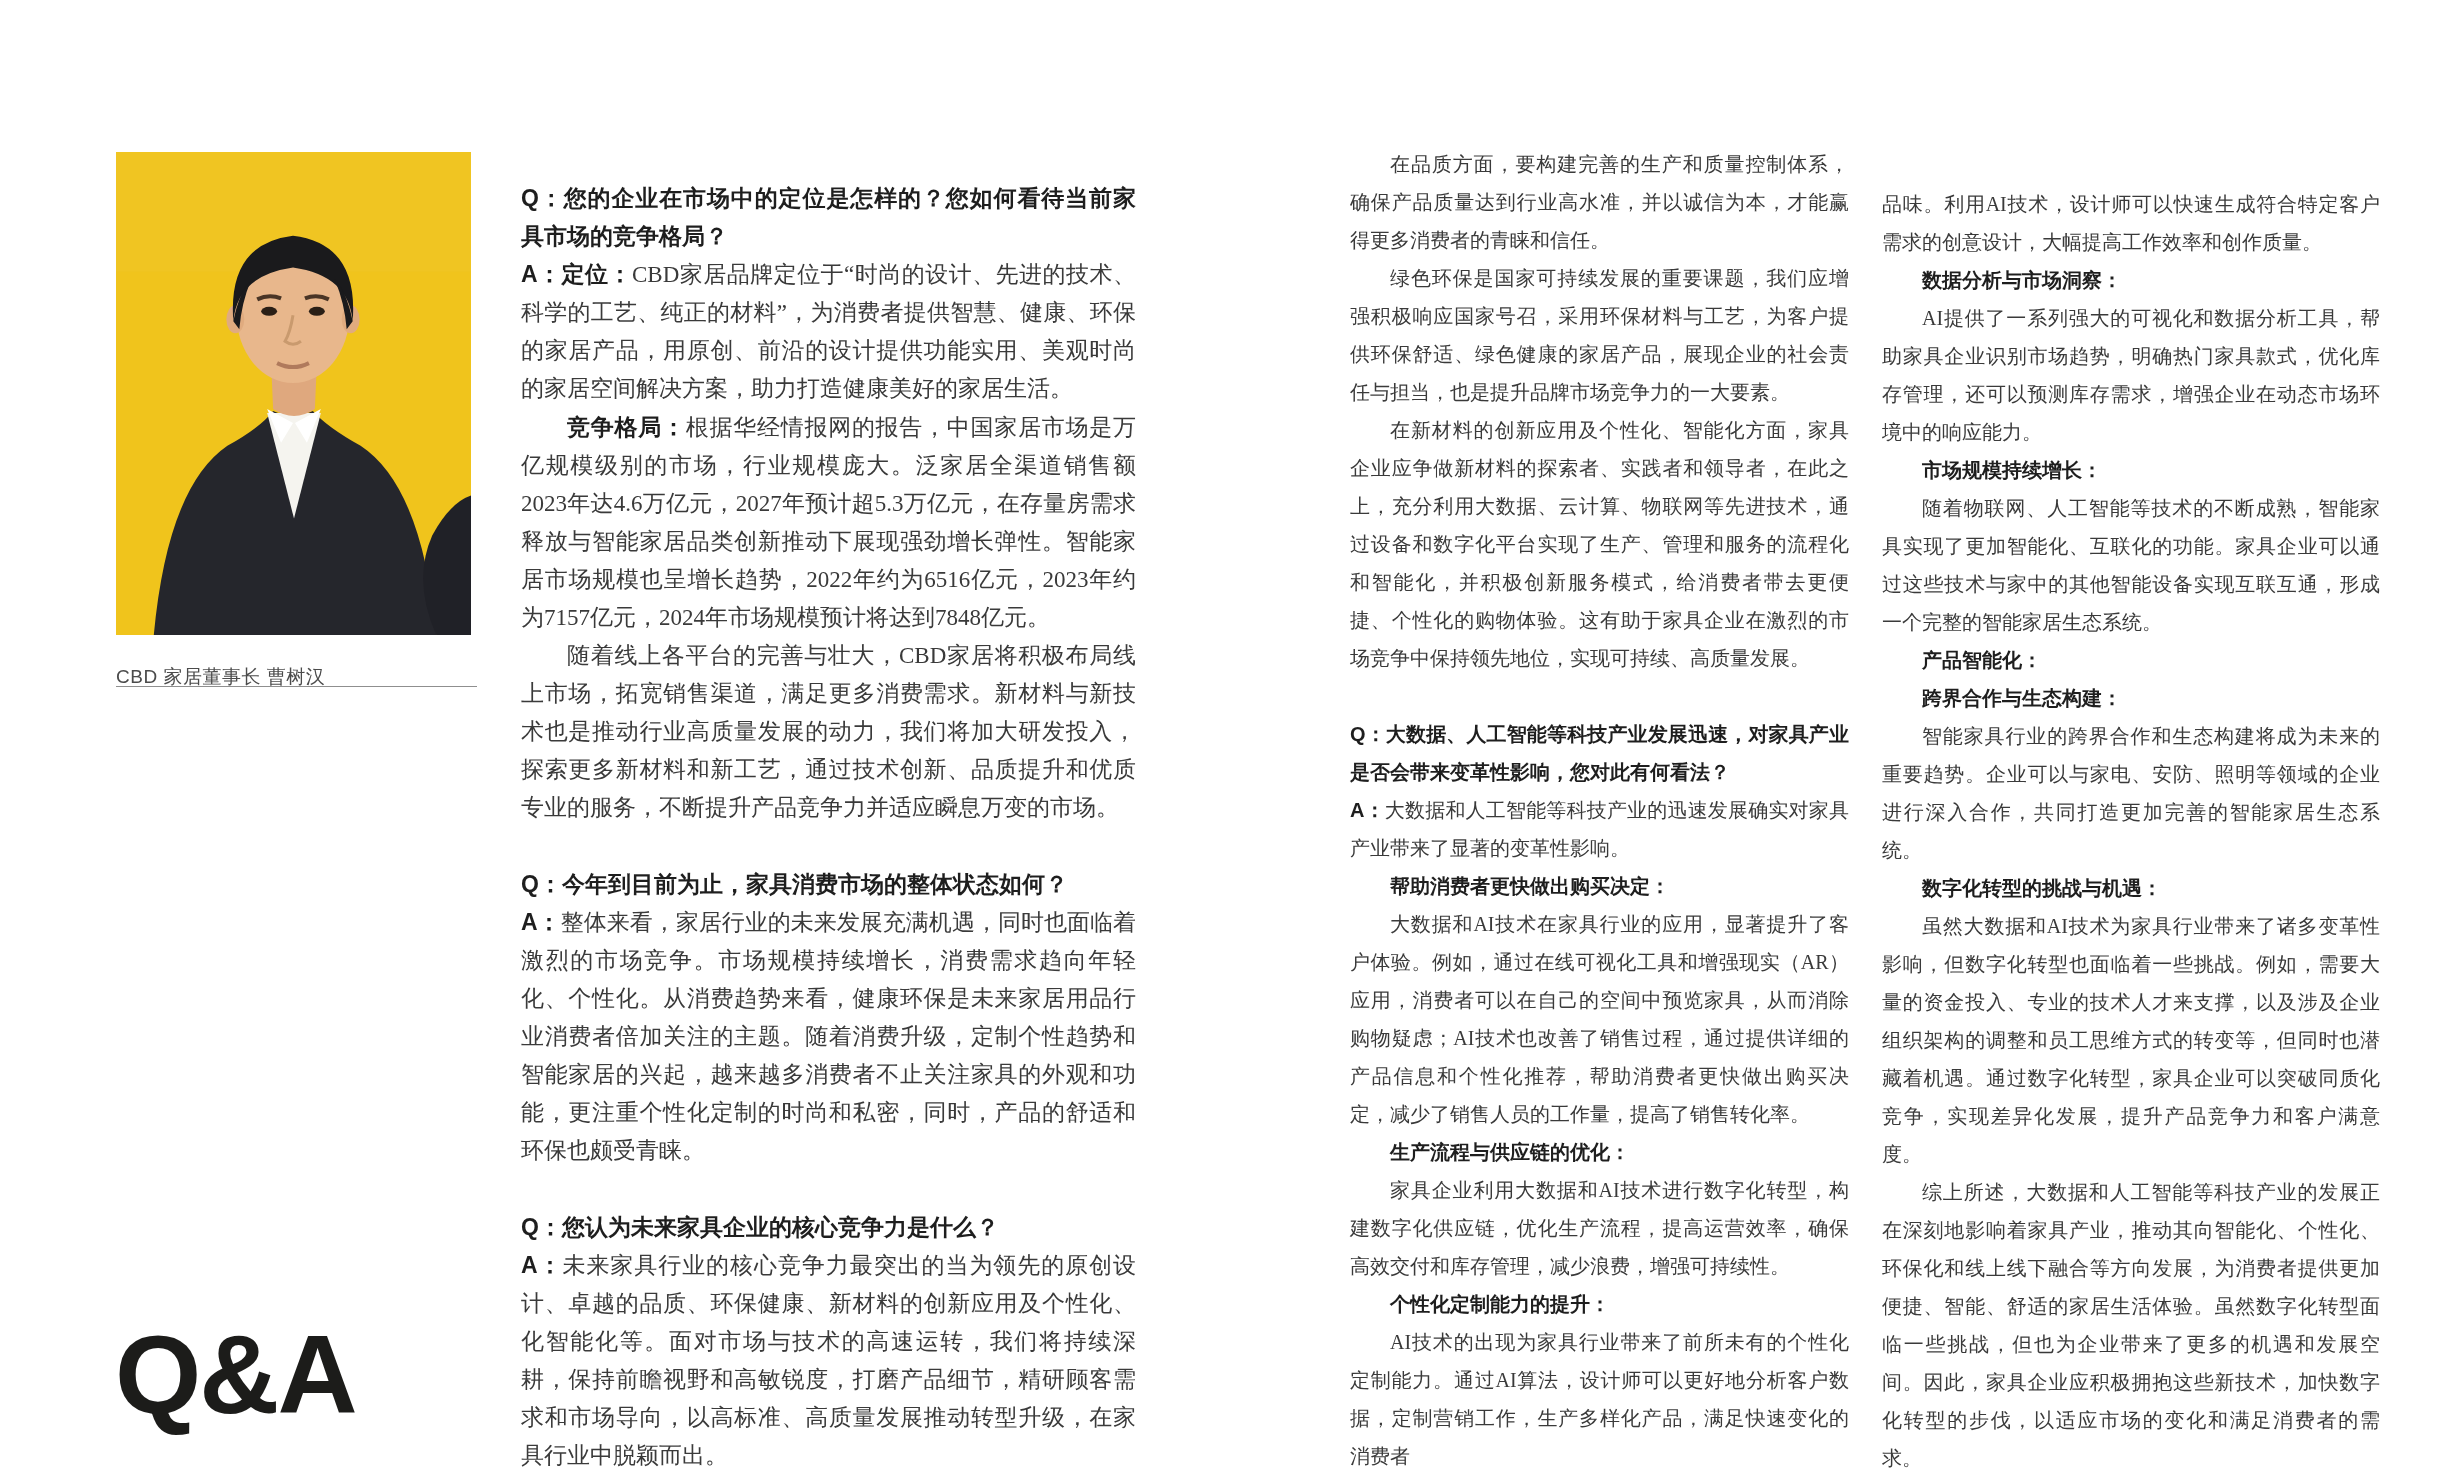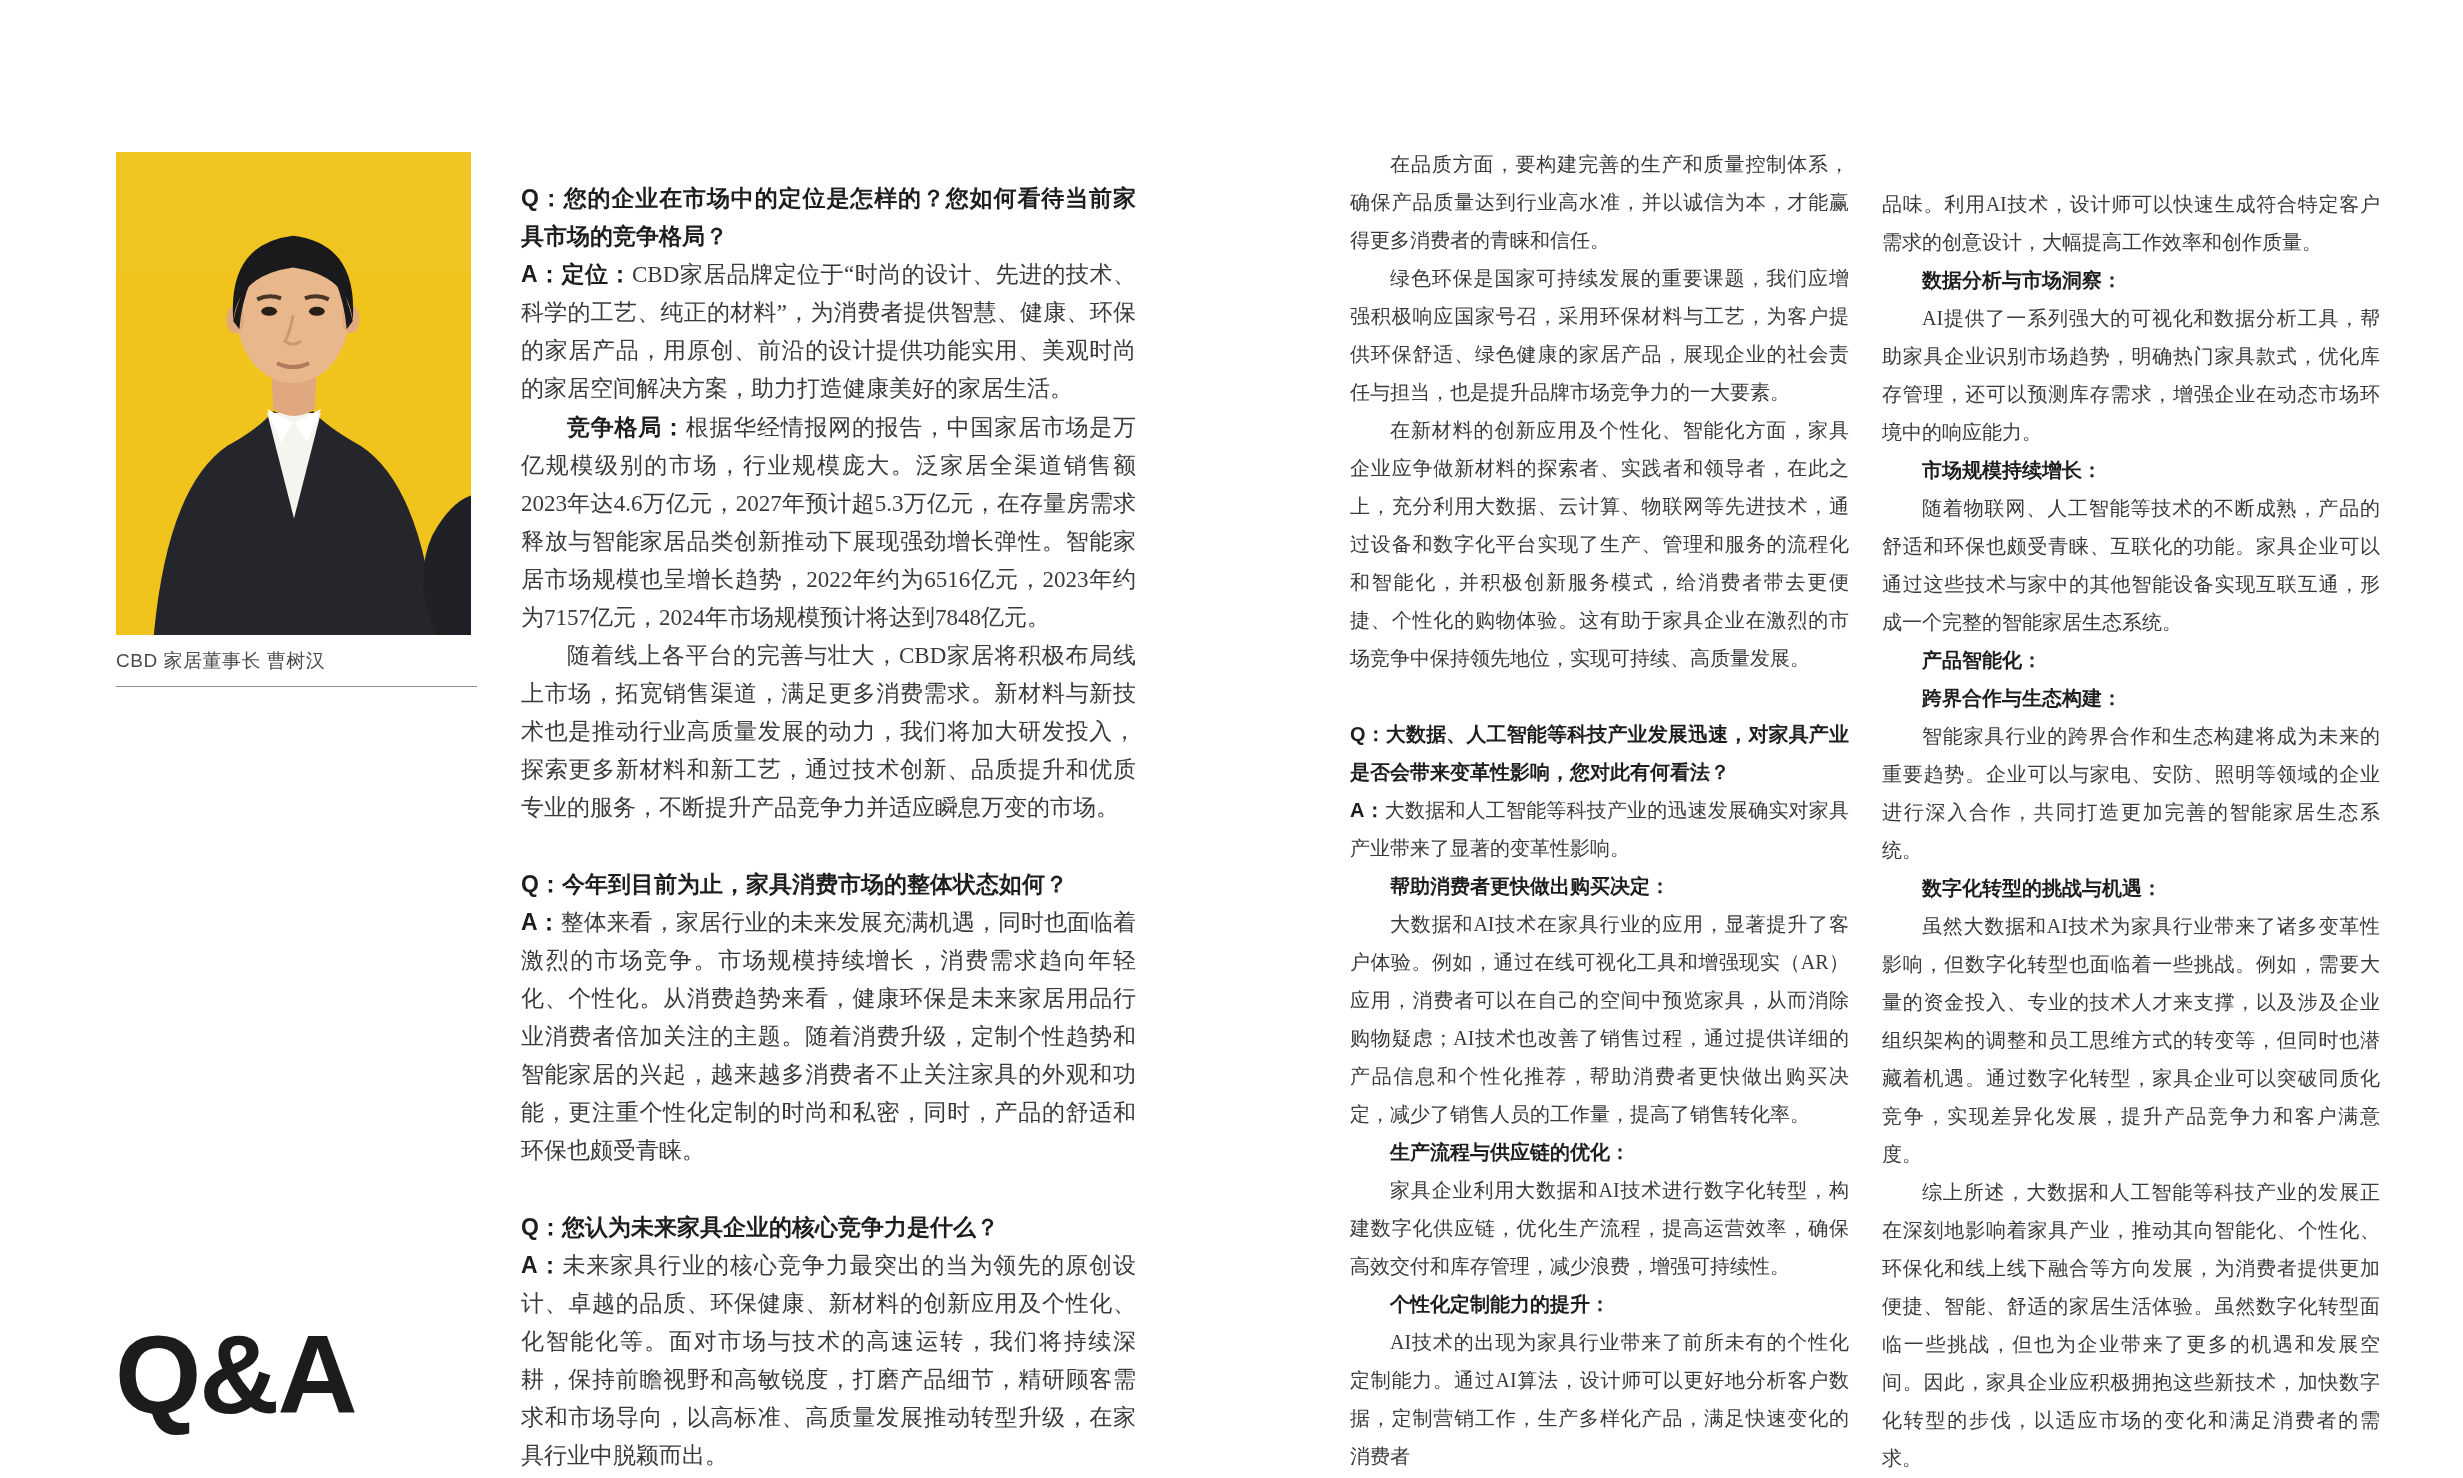--- a/index.html
+++ b/index.html
@@ -11,21 +11,21 @@
     font-family:"Liberation Serif","DejaVu Serif",serif;
     color:#3a3a3a;
   }
   
   .photo{
     position:absolute;left:116px;top:152px;width:355px;height:483px;
     overflow:hidden;
   }
   .photo svg{display:block;width:100%;height:100%;}
   .caption{
-    position:absolute;left:116px;top:648px;width:378px;
+    position:absolute;left:116px;top:664px;width:378px;
     font-family:"Liberation Sans","DejaVu Sans",sans-serif;
     font-size:19px;color:#4b4b4b;letter-spacing:0.5px;
   }
   .caption-rule{
     position:absolute;left:116px;top:686px;width:361px;height:1px;
     background:#8f8f8f;
   }
   .qa-logo{
     position:absolute;left:115px;top:1320px;
     font-family:"Liberation Sans","DejaVu Sans",sans-serif;
@@ -123,21 +123,21 @@
       <p class="blk subhead">生产流程与供应链的优化：</p>
       <p class="blk para">家具企业利用大数据和AI技术进行数字化转型，构建数字化供应链，优化生产流程，提高运营效率，确保高效交付和库存管理，减少浪费，增强可持续性。</p>
       <p class="blk subhead">个性化定制能力的提升：</p>
       <p class="blk para">AI技术的出现为家具行业带来了前所未有的个性化定制能力。通过AI算法，设计师可以更好地分析客户数据，定制营销工作，生产多样化产品，满足快速变化的消费者</p>
     </div>
   <div class="col col-3">
       <p class="blk cont">品味。利用AI技术，设计师可以快速生成符合特定客户需求的创意设计，大幅提高工作效率和创作质量。</p>
       <p class="blk subhead">数据分析与市场洞察：</p>
       <p class="blk para">AI提供了一系列强大的可视化和数据分析工具，帮助家具企业识别市场趋势，明确热门家具款式，优化库存管理，还可以预测库存需求，增强企业在动态市场环境中的响应能力。</p>
       <p class="blk subhead">市场规模持续增长：</p>
-      <p class="blk para">随着物联网、人工智能等技术的不断成熟，产品的舒适和环保也颇受青睐、互联化的功能。家具企业可以通过这些技术与家中的其他智能设备实现互联互通，形成一个完整的智能家居生态系统。</p>
+      <p class="blk para">随着物联网、人工智能等技术的不断成熟，智能家具实现了更加智能化、互联化的功能。家具企业可以通过这些技术与家中的其他智能设备实现互联互通，形成一个完整的智能家居生态系统。</p>
       <p class="blk subhead">产品智能化：</p>
       <p class="blk subhead">跨界合作与生态构建：</p>
       <p class="blk para">智能家具行业的跨界合作和生态构建将成为未来的重要趋势。企业可以与家电、安防、照明等领域的企业进行深入合作，共同打造更加完善的智能家居生态系统。</p>
       <p class="blk subhead">数字化转型的挑战与机遇：</p>
       <p class="blk para">虽然大数据和AI技术为家具行业带来了诸多变革性影响，但数字化转型也面临着一些挑战。例如，需要大量的资金投入、专业的技术人才来支撑，以及涉及企业组织架构的调整和员工思维方式的转变等，但同时也潜藏着机遇。通过数字化转型，家具企业可以突破同质化竞争，实现差异化发展，提升产品竞争力和客户满意度。</p>
       <p class="blk para">综上所述，大数据和人工智能等科技产业的发展正在深刻地影响着家具产业，推动其向智能化、个性化、环保化和线上线下融合等方向发展，为消费者提供更加便捷、智能、舒适的家居生活体验。虽然数字化转型面临一些挑战，但也为企业带来了更多的机遇和发展空间。因此，家具企业应积极拥抱这些新技术，加快数字化转型的步伐，以适应市场的变化和满足消费者的需求。</p>
     </div>
 
 </div>
 

